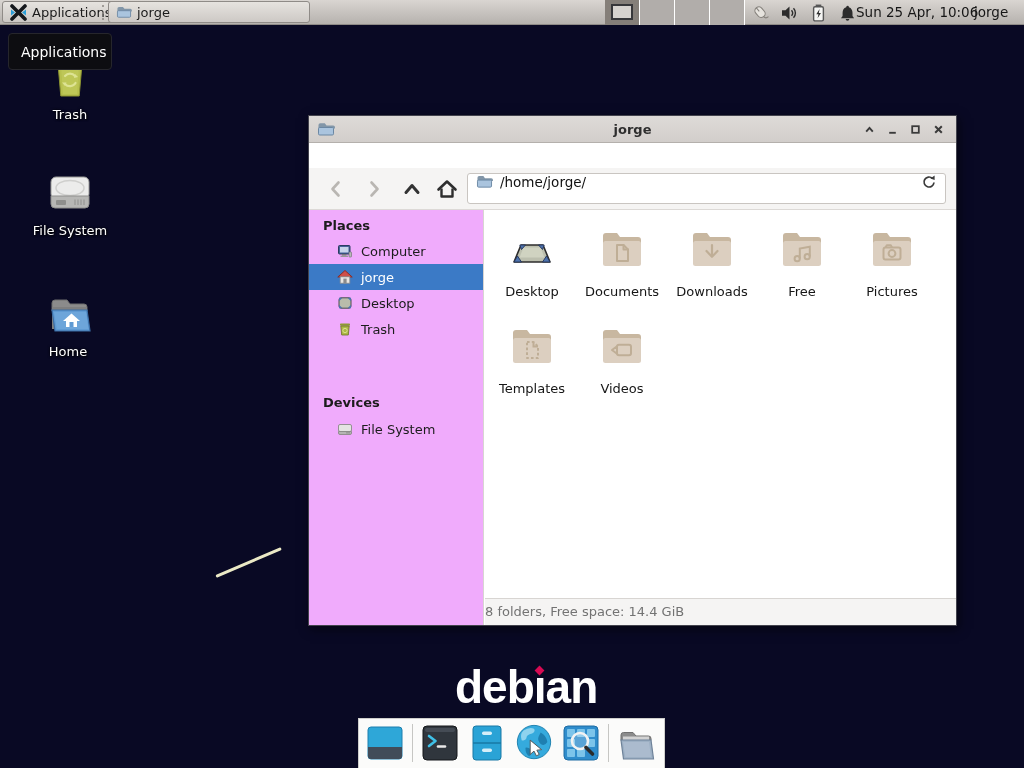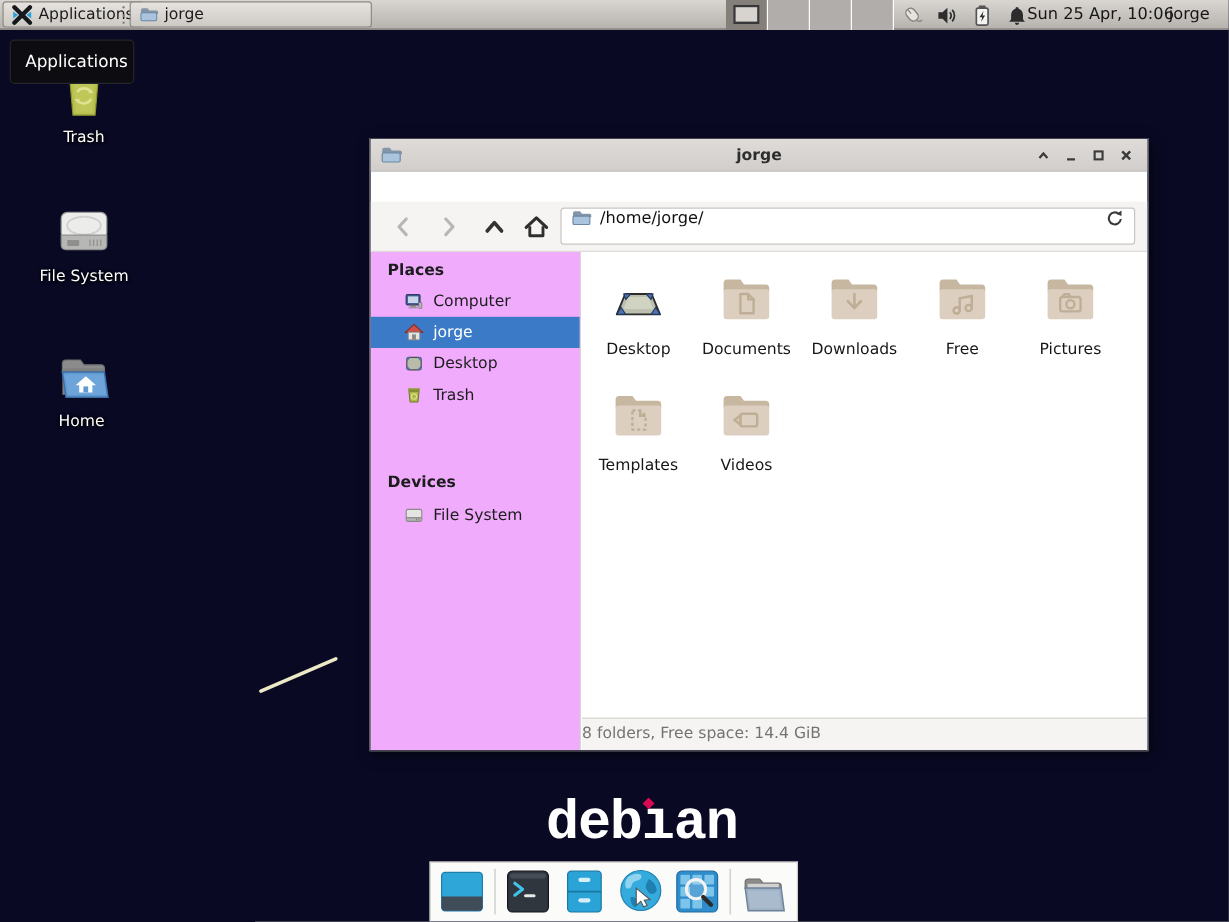--- a/index.html
+++ b/index.html
@@ -38,21 +38,21 @@
   .desk-icon .dlabel { margin-top:9px; font-size:13px; color:#ffffff; text-shadow:1px 1px 2px #000, 0 0 3px #000; }
   .di-trash { left:22px; top:54px; }
   .di-fs   { left:22px; top:172px; }
   .di-home { left:20px; top:293px; }
 
   
   .artifact { position:absolute; left:216px; top:575px; width:71px; height:3px; background:#ebe9c6;
               border-radius:2px; transform:rotate(-23.3deg); transform-origin:0 50%; z-index:4; }
 
   
-  .debian { position:absolute; left:455px; top:660px; color:#fff; font-family:Liberation Mono, monospace;
+  .debian { position:absolute; left:455px; top:660px; color:#fff; font-family:Liberation Sans, sans-serif;
             font-size:46px; font-weight:bold; letter-spacing:-1px; z-index:3; }
   .debian .ichar { position:relative; }
   .debian .idot { position:absolute; left:2px; top:6px; width:7px; height:7px; background:#d70a53; transform:rotate(45deg); }
 
   
   .dock { position:absolute; left:358px; top:718px; width:307px; height:50px; background:#fbfbfa;
           border:1px solid #cfcfcc; border-bottom:none; display:flex; align-items:flex-start;
           padding:4px 6px 0 6px; gap:7px; z-index:40; }
   .dock .dicon { width:40px; height:40px; display:flex; align-items:center; justify-content:center; }
   .dock .dsep { width:1px; height:38px; background:#c6c6c3; margin-top:1px; }

